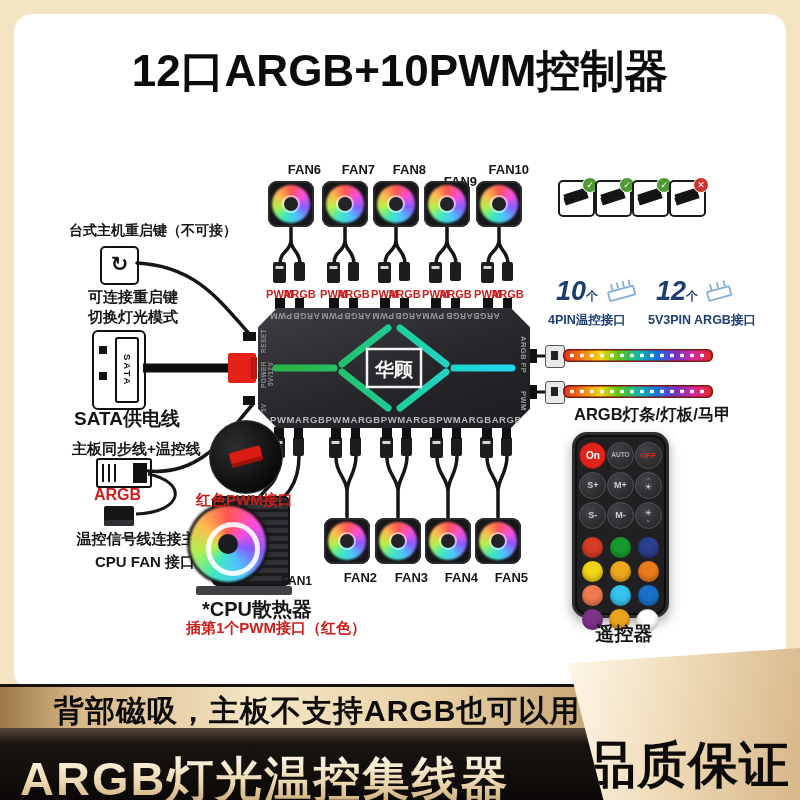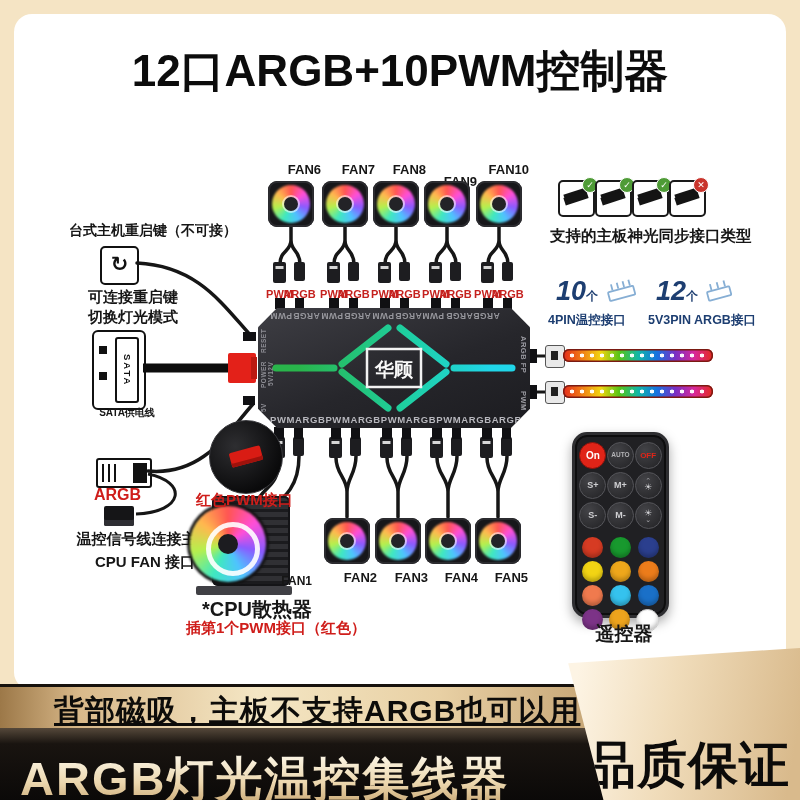--- a/index.html
+++ b/index.html
@@ -93,21 +93,21 @@
   .rkey.power{background:#e02418;color:#fff;font-size:10px;font-weight:900;border-color:#8c130c;}
   .rkey.auto{font-size:6.5px;color:#b3b3b6;}
   .rkey.off{color:#e02418;font-size:8px;font-weight:900;}
   .rkey .chev{font-size:7px;color:#9a9a9e;line-height:.6;}
   .ckey{width:21px;height:21px;border-radius:50%;box-shadow:inset 0 -3px 4px rgba(0,0,0,.25);}
   .ckey.white{border:1px solid #c9c9c9;}
   
   #gold-band{left:0;top:684px;width:800px;height:44px;z-index:6;
     background:linear-gradient(90deg,#9c7848 0%,#d9b98a 10%,#f4e6c4 32%,#e8d0a4 55%,#b28d5b 85%,#7d5f3a 100%);
     border-top:3px solid #17120d;box-sizing:border-box;}
-  #gold-band .t{position:absolute;left:54px;top:4px;font-size:30px;font-weight:bold;color:#0d0c0a;letter-spacing:1px;text-decoration:underline;}
+  #gold-band .t{position:absolute;left:54px;top:4px;font-size:30px;font-weight:bold;color:#0d0c0a;letter-spacing:1px;}
   #black-band{left:0;top:728px;width:800px;height:72px;z-index:6;
     background:linear-gradient(180deg,#55483a 0,#191410 22%,#0b0908 100%);}
   #black-band .t{position:absolute;left:20px;top:20px;font-size:47px;font-weight:900;letter-spacing:2px;
     background:linear-gradient(180deg,#fffdf4,#ecd7ae 55%,#bf9a64);-webkit-background-clip:text;
     background-clip:text;color:transparent;}
   #corner-panel{left:548px;top:648px;width:252px;height:152px;z-index:7;
     background:linear-gradient(100deg,#fdf4e4 12%,#f0dcba 48%,#d9ba8c 95%);
     clip-path:polygon(8% 10%,100% 0,100% 100%,22% 100%);}
   #corner-panel .t1,#corner-panel .t2{position:absolute;right:10px;font-size:50px;font-weight:900;color:#0c0b0a;letter-spacing:1px;}
   #corner-panel .t1{top:22px;}
@@ -330,21 +330,22 @@
   <div class="abs" id="reset-icon">↻</div>
   <div class="abs note" style="left:88px;top:288px;width:110px;font-size:15px;">可连接重启键</div>
   <div class="abs note" style="left:88px;top:308px;width:110px;font-size:15px;">切换灯光模式</div>
   <div class="abs" id="sata-conn">
     <div class="tooth" style="top:14px;"></div>
     <div class="tooth" style="top:40px;"></div>
     <div class="inner">
         <span>SATA</span>
       </div>
   </div>
-  <div class="abs note" style="left:72px;top:406px;width:110px;font-size:10px;text-align:center;">SATA供电线</div>
+  <div class="abs note" style="left:72px;top:406px;width:110px;font-size:19px;text-align:center;">SATA供电线</div>
+  <div class="abs note" style="left:72px;top:440px;width:145px;font-size:15px;">主板同步线+温控线</div>
   <div class="abs" id="argb-conn">
     <div class="rib"></div>
     <div class="blk"></div>
   </div>
   <div class="abs note red" style="left:94px;top:486px;width:60px;font-size:16px;">ARGB</div>
   <div class="abs" id="cpufan-plug"></div>
   <div class="abs note" style="left:64px;top:530px;width:160px;font-size:15px;text-align:center;">温控信号线连接主板</div>
   <div class="abs note" style="left:80px;top:553px;width:130px;font-size:15px;text-align:center;">CPU FAN 接口</div>
 
   <div class="abs hdr-icon" style="left:558px;top:180px;">
@@ -356,21 +357,20 @@
       <div class="badge ok">✓</div>
     </div>
   <div class="abs hdr-icon" style="left:632px;top:180px;">
       <div class="pins"></div>
       <div class="badge ok">✓</div>
     </div>
   <div class="abs hdr-icon" style="left:669px;top:180px;">
       <div class="pins"></div>
       <div class="badge no">✕</div>
     </div>
-  <div class="abs note" style="left:550px;top:226px;width:215px;font-size:15.5px;">支持的主板神光同步接口类型</div>
 
   <div class="abs navy count-num" style="left:556px;top:276px;"><span>10</span><span class="count-unit">个</span></div>
   <svg class="abs" width="34" height="26" style="left:604px;top:278px;">
       <g transform="rotate(-15 17 13)" stroke="#86aed4" stroke-width="1.8" fill="none">
         <rect x="4" y="11" width="26" height="9" rx="1"></rect>
         <path d="M9 10 L9 4 M15 10 L15 4 M21 10 L21 4 M27 10 L27 4"></path>
       </g>
     </svg>
   <div class="abs navy count-label" style="left:548px;top:312px;width:110px;">4PIN温控接口</div>
   <div class="abs navy count-num" style="left:656px;top:276px;"><span>12</span><span class="count-unit">个</span></div>
@@ -387,20 +387,21 @@
     </div>
   <div class="abs strip-conn" style="left:545px;top:381px;z-index:2;">
       <div class="slot"></div>
     </div>
   <div class="abs strip" style="left:563px;top:349px;z-index:2;">
       <div class="dots"></div>
     </div>
   <div class="abs strip" style="left:563px;top:385px;z-index:2;">
       <div class="dots"></div>
     </div>
+  <div class="abs note" style="left:574px;top:404px;width:170px;font-size:16.5px;">ARGB灯条/灯板/马甲</div>
 
   <div class="abs" id="remote">
     <div class="r-row">
       <div class="rkey power">On</div>
       <div class="rkey auto">AUTO</div>
       <div class="rkey off">OFF</div>
     </div>
     <div class="r-row">
       <div class="rkey">S+</div>
       <div class="rkey">M+</div>

